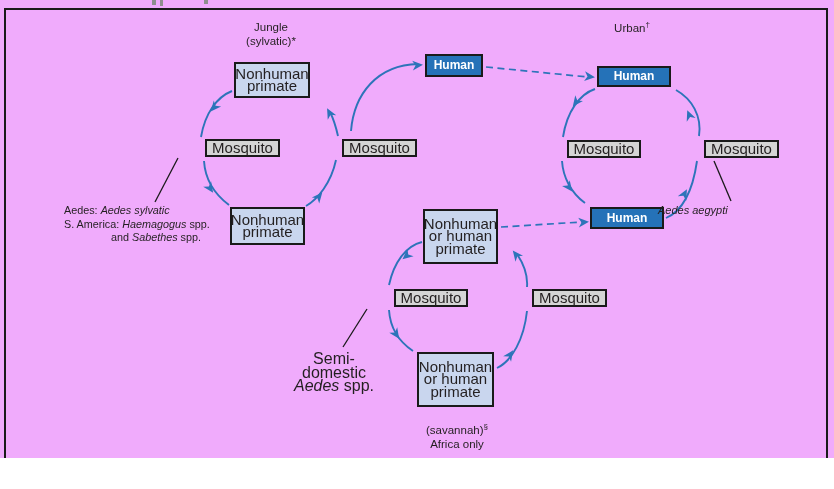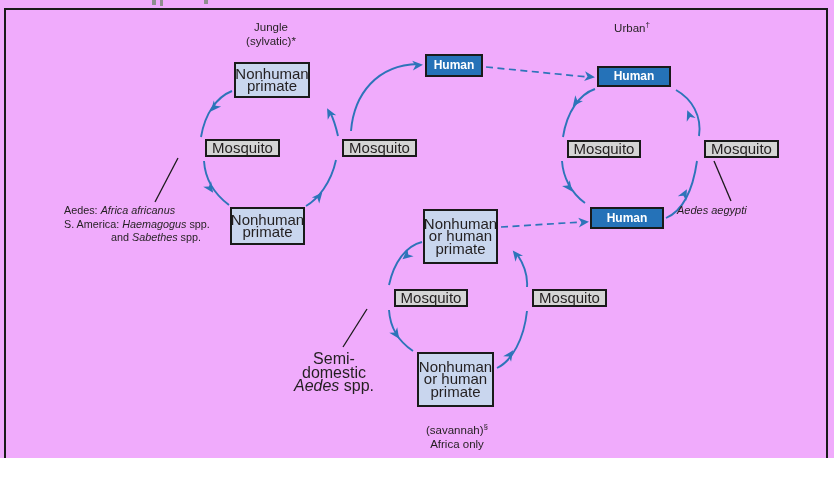--- a/index.html
+++ b/index.html
@@ -120,25 +120,25 @@
   <div class="box primate" style="left:423px;top:209px;width:75px;height:55px;">Nonhuman
 or human
 primate</div>
   <div class="box mosquito" style="left:354px;top:289px;width:74px;height:18px;">Mosquito</div>
   <div class="box mosquito" style="left:492px;top:289px;width:75px;height:18px;">Mosquito</div>
   <div class="box primate" style="left:417px;top:352px;width:77px;height:55px;">Nonhuman
 or human
 primate</div>
 
   <div class="lbl ann" style="left:64px;top:204px;width:175px;">
-    <div><span>Aedes: </span><i>Africa africanus</i></div>
+    <div><span>Aedes: </span><i>Aedes sylvatic</i></div>
     <div><span>S. America: </span><i>Haemagogus</i><span> spp.</span></div>
     <div class="indent"><span>and </span><i>Sabethes</i><span> spp.</span></div>
   </div>
 
-  <div class="lbl ann" style="left:677px;top:204px;width:90px;font-size:11px;"><i>Aedes aegypti</i></div>
+  <div class="lbl ann" style="left:658px;top:204px;width:90px;font-size:11px;"><i>Aedes aegypti</i></div>
 
   <div class="lbl ann center" style="left:284px;top:352px;width:100px;font-size:16px;">
     <div>Semi-domestic</div>
     <div><i>Aedes</i><span> spp.</span></div>
   </div>
 
 </div>
 
 </body></html>

